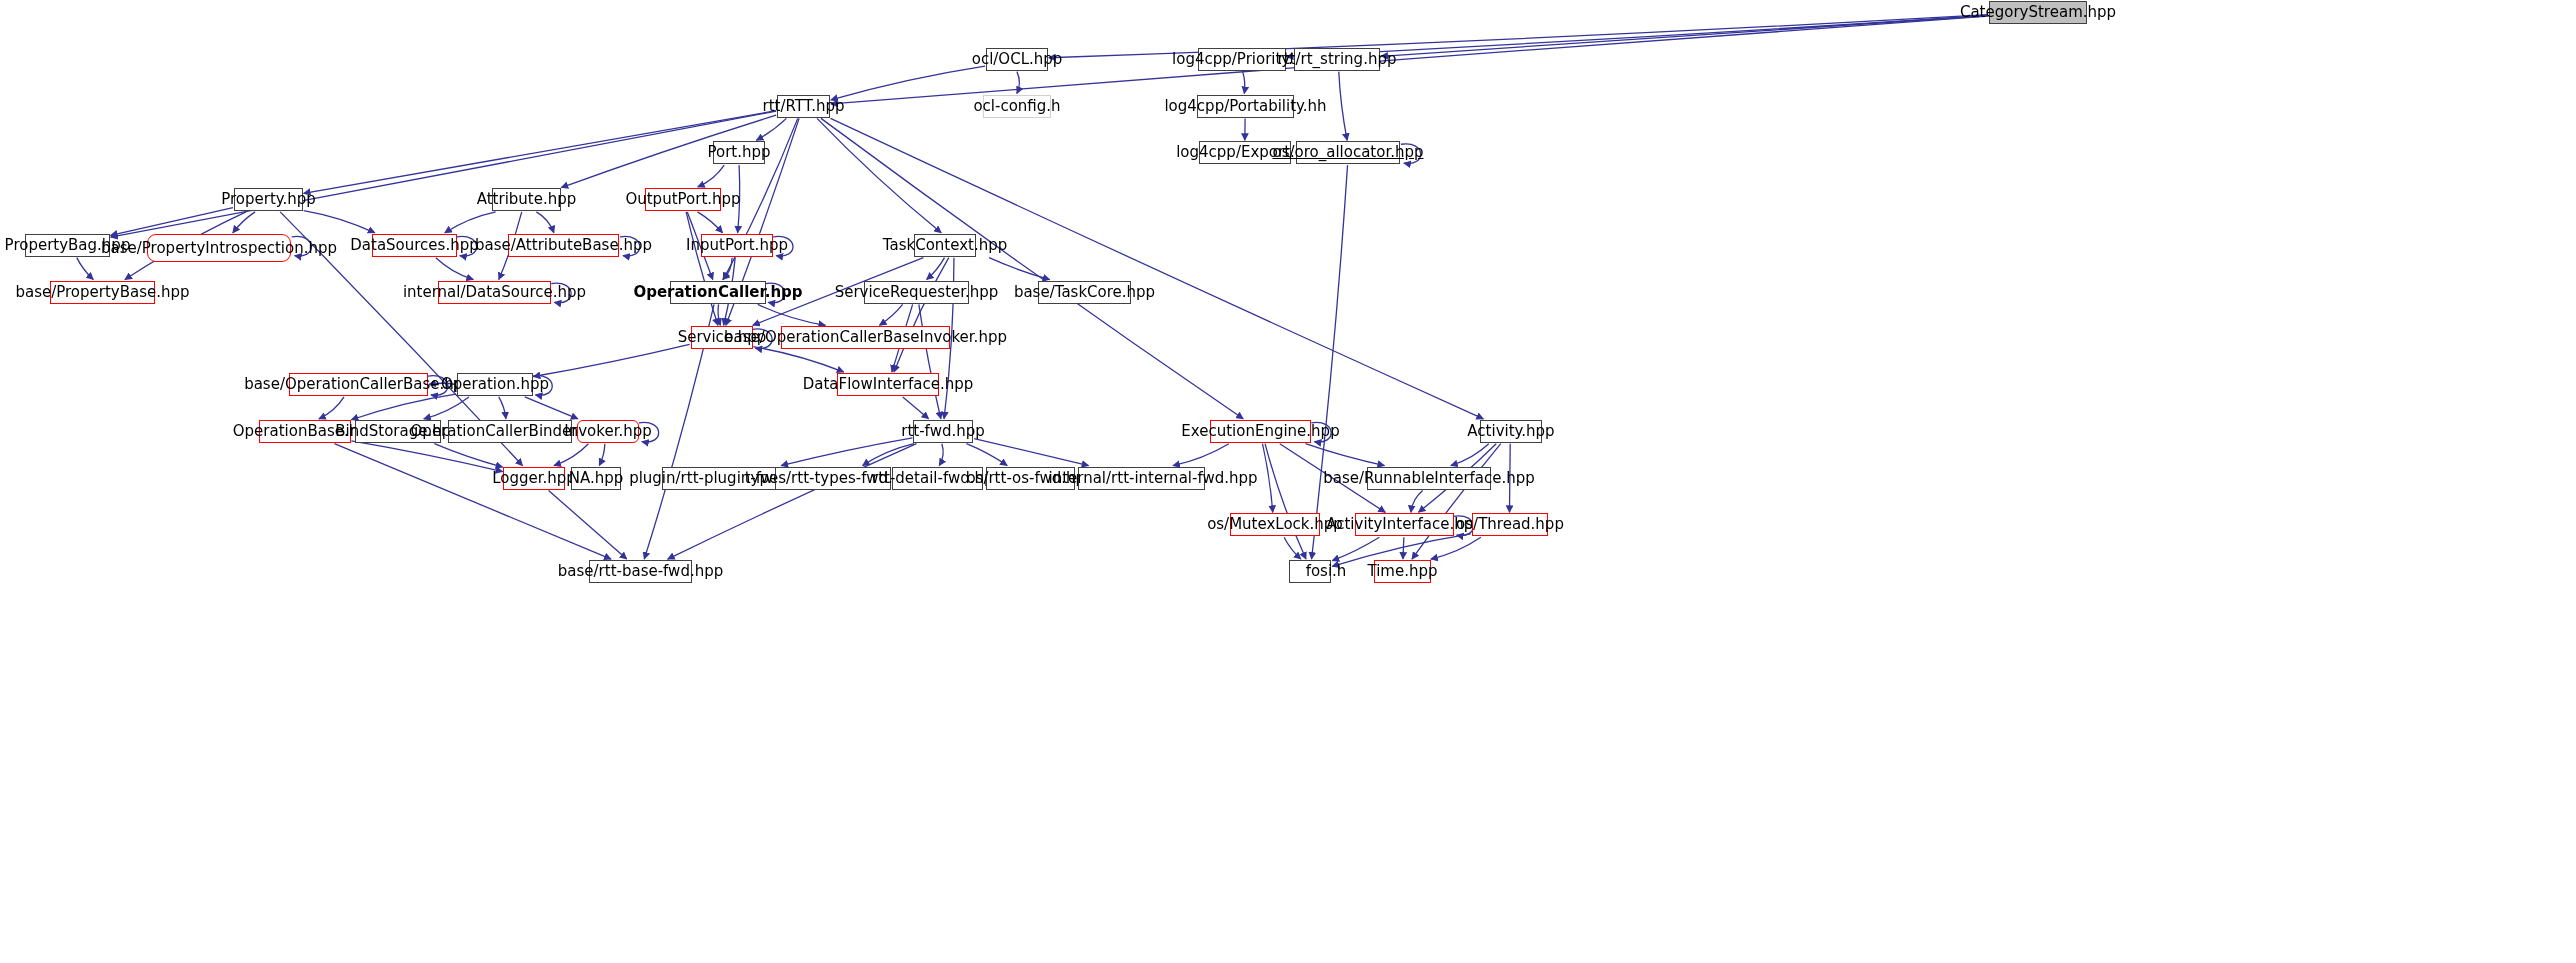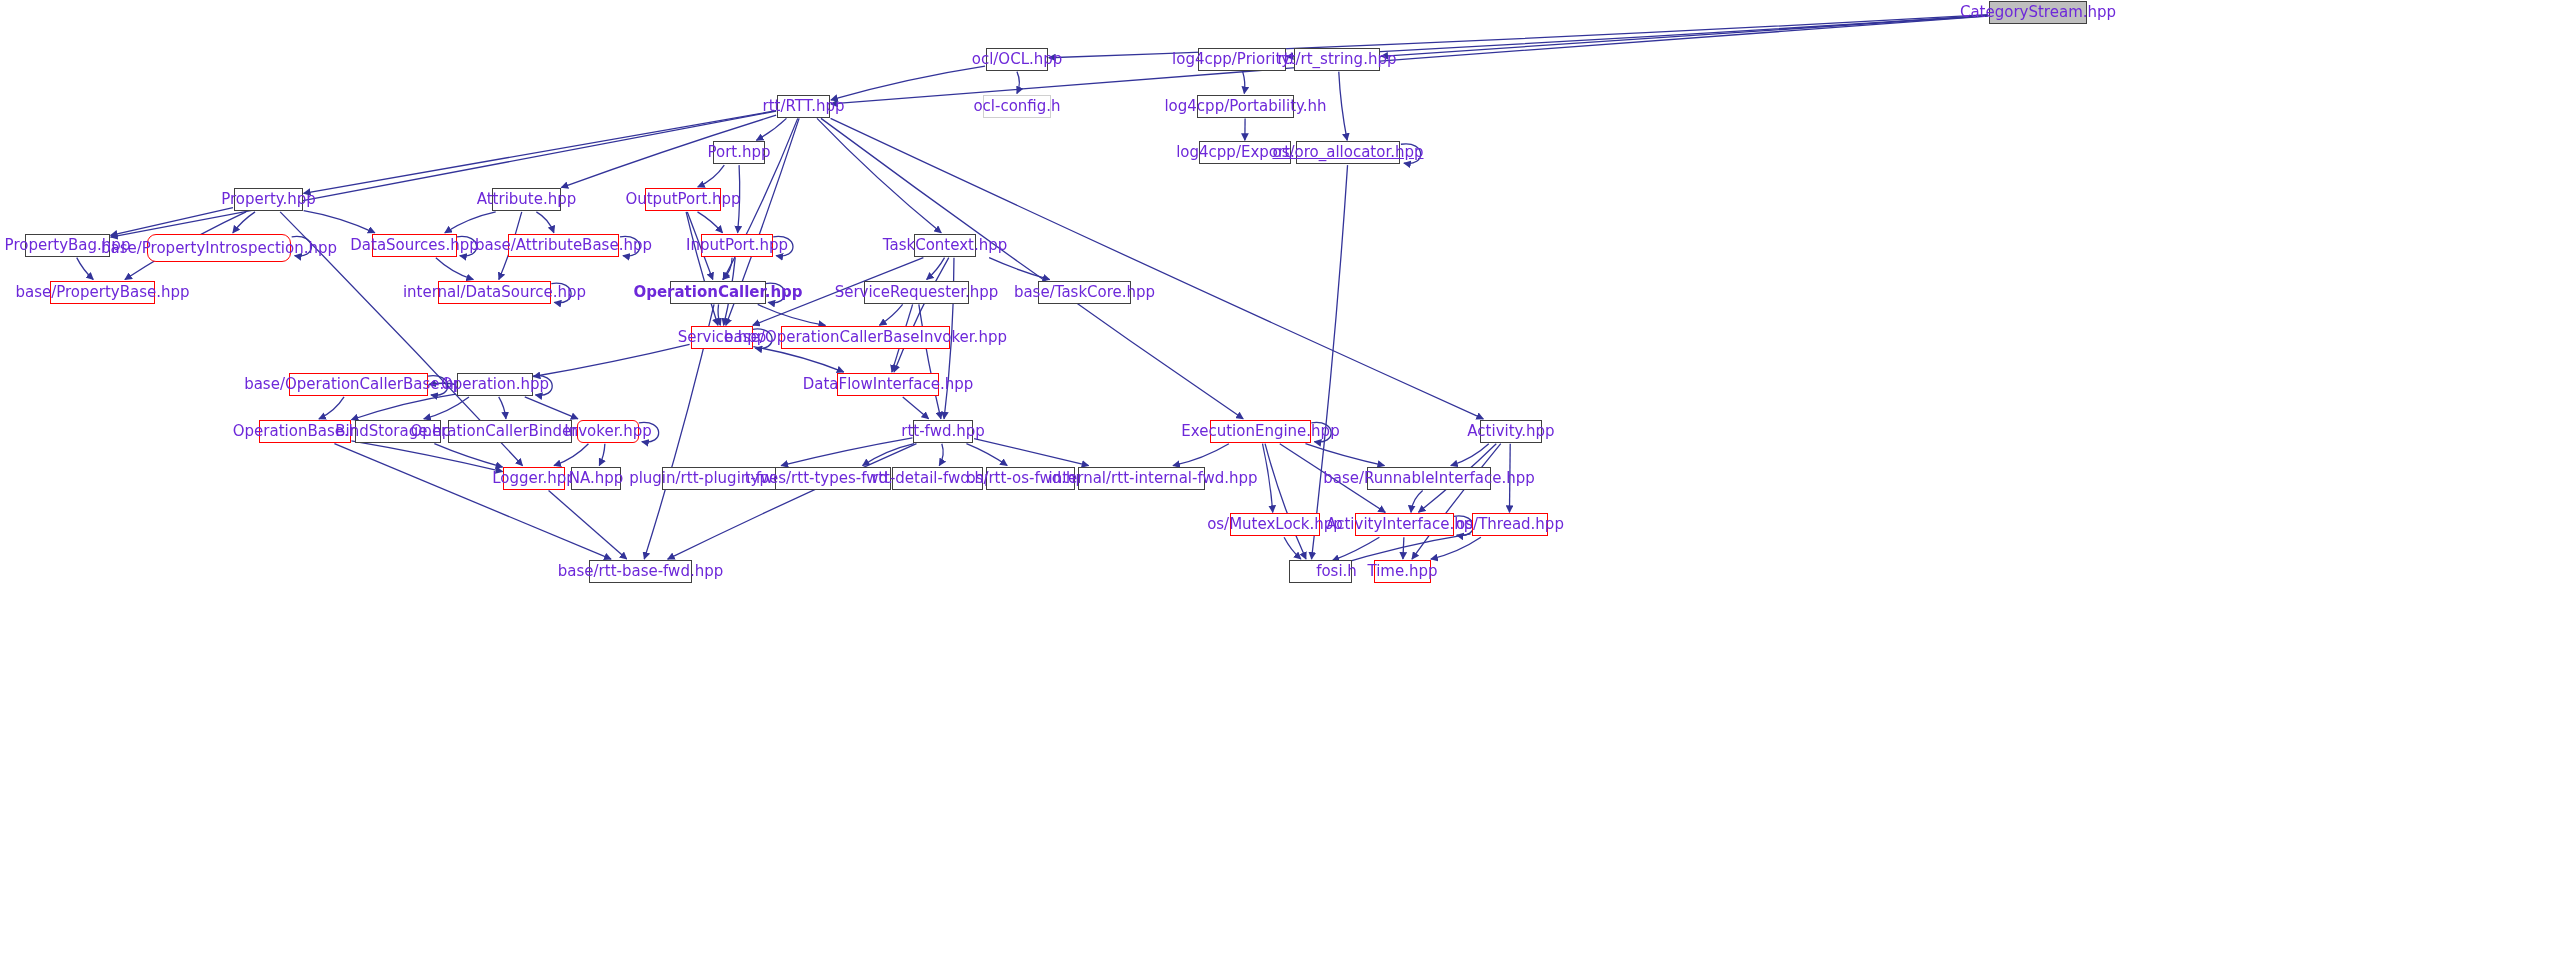--- a/index.html
+++ b/index.html
@@ -1,21 +1,21 @@
 <!DOCTYPE html>
 <html><head>
 <meta charset="utf-8">
 <style>
   html,body{margin:0;padding:0;background:#ffffff;}
   #canvas{position:relative;width:2576px;height:963px;background:#ffffff;
           font-family:"DejaVu Sans","Liberation Sans",sans-serif;}
   svg#edges{position:absolute;left:0;top:0;width:2576px;height:963px;overflow:visible;}
   .node{position:absolute;box-sizing:border-box;display:flex;align-items:center;
         justify-content:center;background:#ffffff;border:1px solid #404040;
-        font-size:15px;color:#6d28d9;white-space:nowrap;line-height:1;}
+        font-size:15px;color:#000000;white-space:nowrap;line-height:1;}
   .node.red{border:1px solid #ff0000;}
   .node.root{background:#bfbfbf;border:1px solid #404040;}
   .node.faint{border:1px solid #d0d0d0;}
   .node span{pointer-events:none;}
 </style>
 </head>
 <body>
 
 <div id="canvas">
   <svg id="edges" viewBox="0 0 2589 968" width="2576" height="963">
@@ -261,21 +261,21 @@
       </div>
       <div class="node red" style="left: 1355px; top: 513px; width: 99px; height: 23px;">
         <span>ActivityInterface.hpp</span>
       </div>
       <div class="node red" style="left: 1472px; top: 513px; width: 76px; height: 23px;">
         <span>os/Thread.hpp</span>
       </div>
       <div class="node" style="left: 589px; top: 560px; width: 103px; height: 23px;">
         <span>base/rtt-base-fwd.hpp</span>
       </div>
-      <div class="node" style="left: 1289px; top: 560px; width: 63px; height: 23px; padding-left: 32px;">
+      <div class="node" style="left: 1289px; top: 560px; width: 42px; height: 23px; padding-left: 32px;">
         <span>fosi.h</span>
       </div>
       <div class="node red" style="left: 1374px; top: 560px; width: 57px; height: 23px;">
         <span>Time.hpp</span>
       </div>
     </div>
 </div>
 
 
 </body></html>

